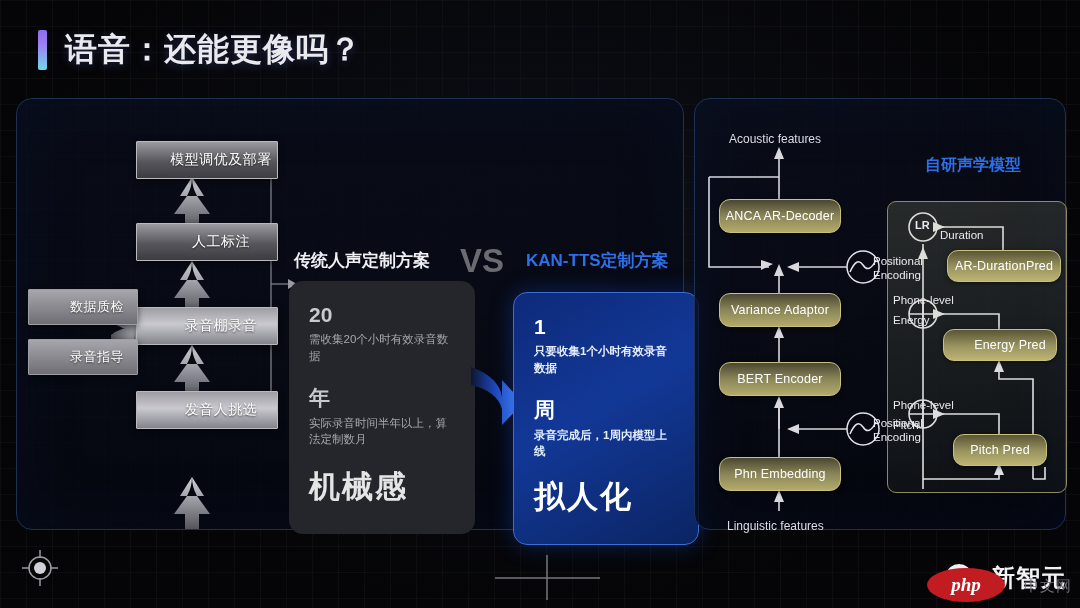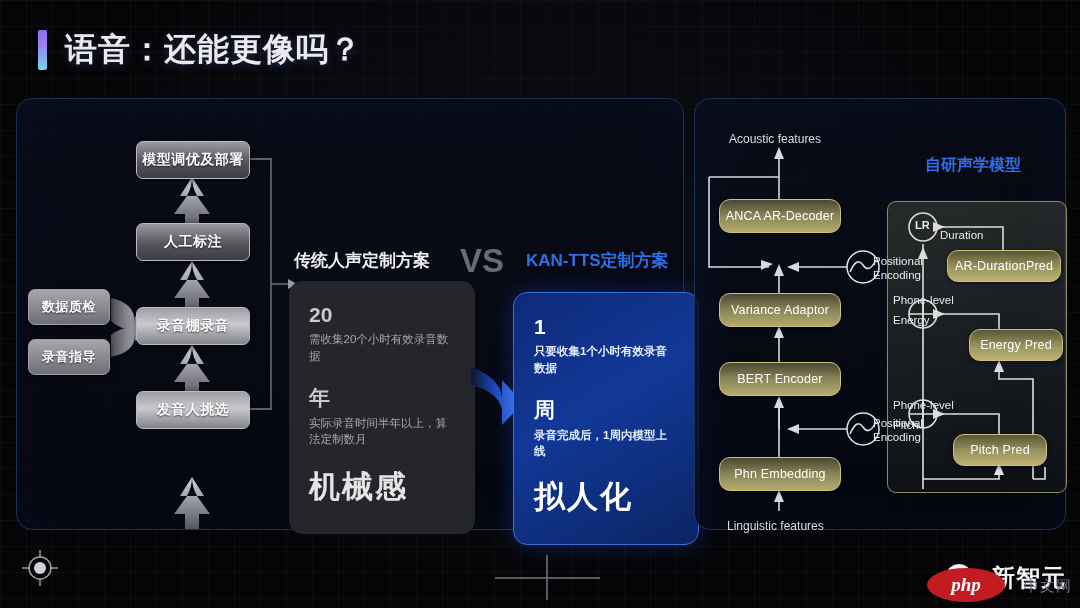--- a/index.html
+++ b/index.html
@@ -39,25 +39,26 @@
     position:absolute;border:1px solid #1e3054;border-radius:16px;
     background:linear-gradient(160deg, rgba(10,14,28,.75) 0%, rgba(4,6,14,.85) 100%);
     box-shadow:inset 0 0 60px rgba(10,20,50,.35);
   }
   #panel-left{left:16px;top:98px;width:666px;height:430px;}
   #panel-right{left:694px;top:98px;width:370px;height:430px;}
 
   
   .flow{position:absolute;left:0;top:0;width:280px;height:430px;}
   .fbox{
-    position:absolute;border-radius:7px;color:#fff;font-weight:bold;
+    position:absolute;border-radius:1px;color:#fff;font-weight:normal;
     display:flex;align-items:center;justify-content:center;
     font-size:14px;letter-spacing:.5px;
     text-shadow:0 1px 2px rgba(0,0,0,.6);
     box-shadow:0 2px 6px rgba(0,0,0,.5);
+    padding-left:28px;
   }
   .fbox.main{
     width:112px;height:36px;left:119px;
     background:linear-gradient(180deg,#9d9da3 0%,#c9c9cf 45%,#83838b 100%);
     border:1px solid #b9b9c0;
   }
   .fbox.main.dark{
     background:linear-gradient(180deg,#9a9aa0 0%,#56565c 55%,#3c3c42 100%);
   }
   .fbox.side{
@@ -114,22 +115,22 @@
     background:linear-gradient(180deg,#4a4732 0%,#8a8558 50%,#b3ab6c 100%);
     box-shadow:0 1px 4px rgba(0,0,0,.5);
     white-space:nowrap;
   }
   #b-anca{left:24px;top:100px;width:120px;height:32px;}
   #b-var {left:24px;top:194px;width:120px;height:32px;}
   #b-bert{left:24px;top:263px;width:120px;height:32px;}
   #b-phn {left:24px;top:358px;width:120px;height:32px;}
   #b-ardur{left:252px;top:151px;width:112px;height:30px;
            background:linear-gradient(180deg,#5a5535 0%,#9a9560 55%,#bdb473 100%);}
-  #b-energy{left:274px;top:230px;width:92px;height:30px;
-           background:linear-gradient(180deg,#5a5535 0%,#9a9560 55%,#bdb473 100%);}
+  #b-energy{left:248px;top:230px;width:92px;height:30px;
+           background:linear-gradient(180deg,#5a5535 0%,#9a9560 55%,#bdb473 100%);padding-left:20px;}
   #b-pitch {left:258px;top:335px;width:92px;height:30px;
            background:linear-gradient(180deg,#5a5535 0%,#9a9560 55%,#bdb473 100%);}
 
   .va-frame{
     position:absolute;left:192px;top:102px;width:178px;height:290px;
     border:1px solid #8e8a62;border-radius:9px;
     background:linear-gradient(170deg, rgba(150,155,120,.22) 0%, rgba(110,120,95,.16) 60%, rgba(80,90,70,.10) 100%);
   }
   .alabel{position:absolute;color:#e8e8ee;font-size:11.5px;white-space:nowrap;}
   #l-acoustic{left:34px;top:33px;font-size:12px;color:#dcdce4;}

